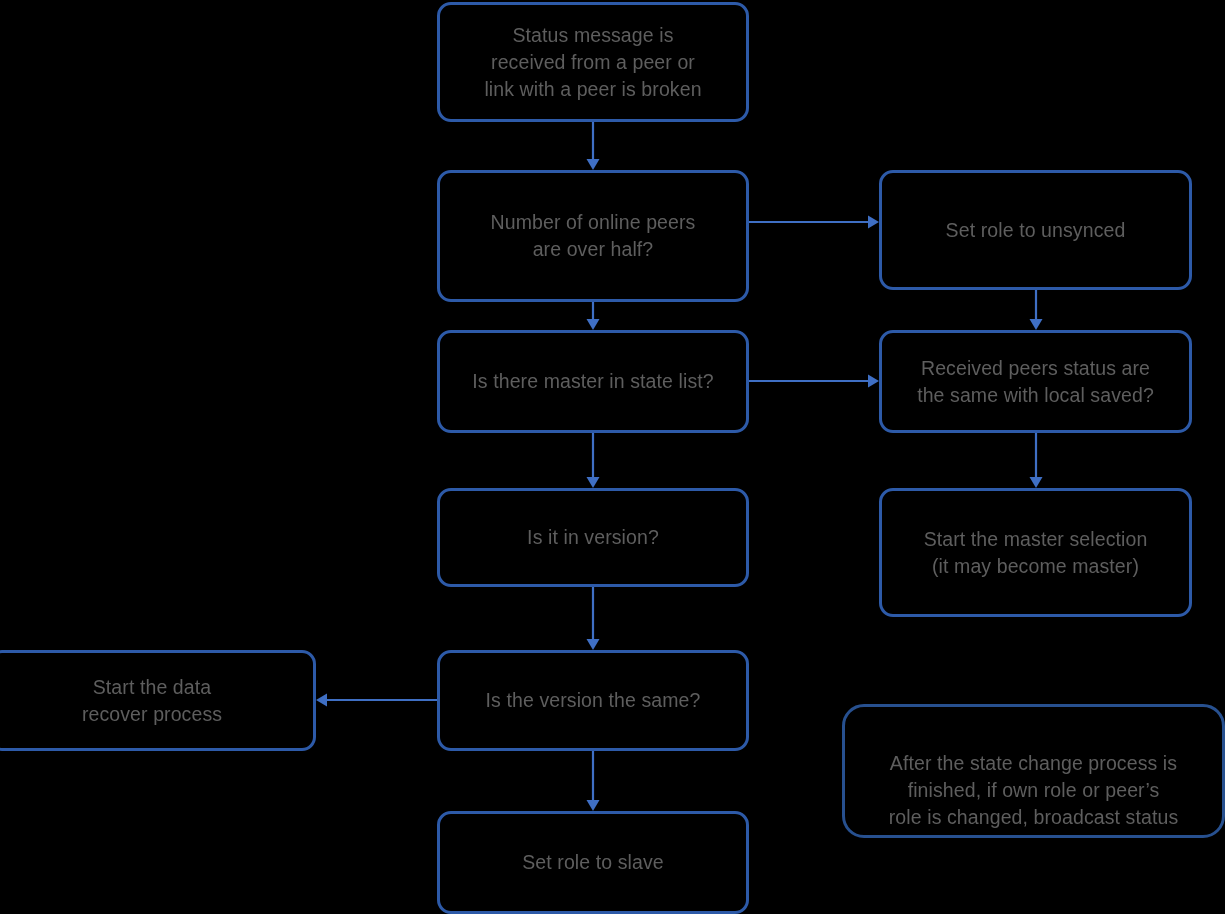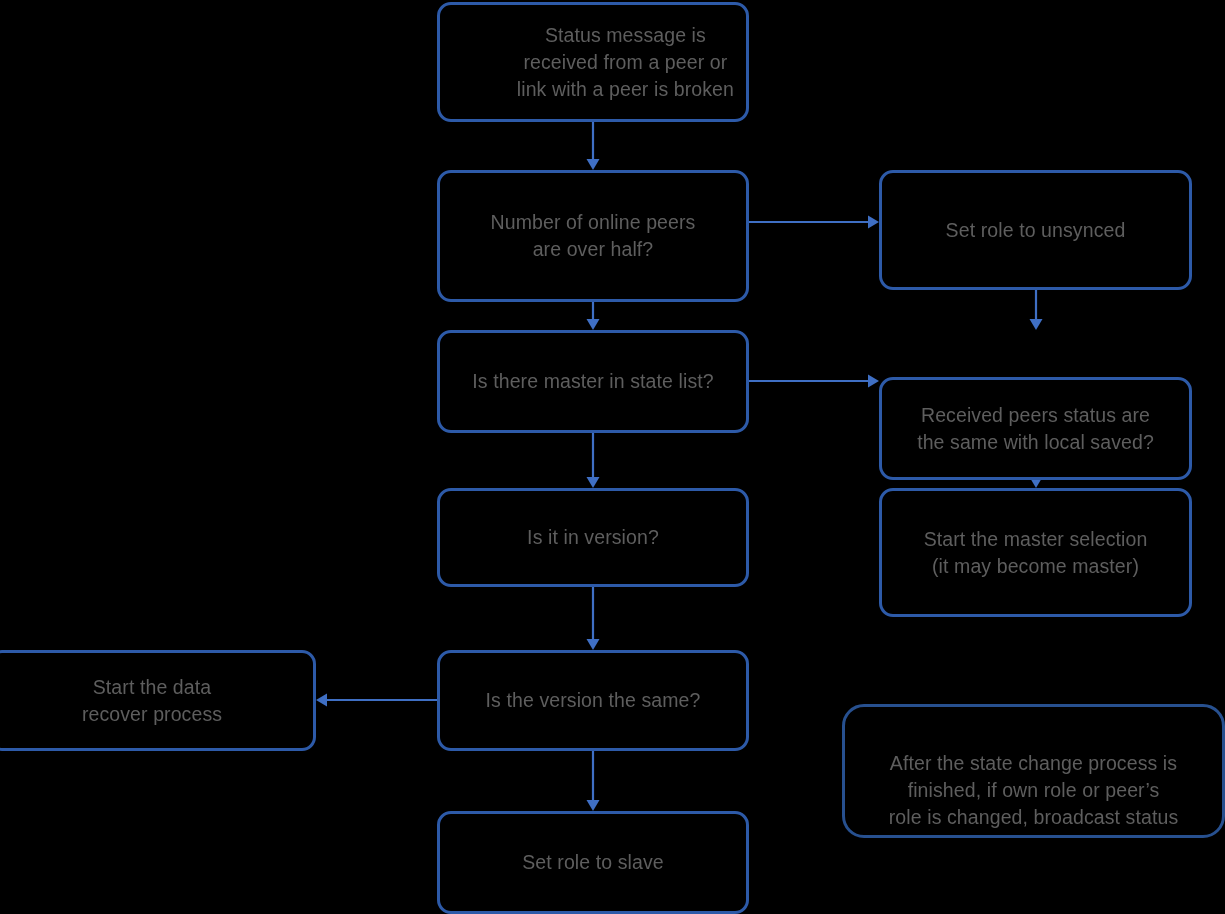--- a/index.html
+++ b/index.html
@@ -104,36 +104,36 @@
       <g>
         <line x1="437" y1="700" x2="327" y2="700"></line>
         <polygon class="head" points="327,693.5 327,706.5 316,700"></polygon>
       </g>
       <g>
         <line x1="593" y1="751" x2="593" y2="800"></line>
         <polygon class="head" points="586.5,800 599.5,800 593,811"></polygon>
       </g>
     </svg>
   <div id="nodes">
-      <div class="node" style="left: 437px; top: 2px; width: 312px; height: 120px; justify-content: flex-end;">
+      <div class="node" style="left: 437px; top: 2px; width: 312px; height: 120px;">
         <span class="label">Status message is
 received from a peer or
 link with a peer is broken</span>
       </div>
       <div class="node" style="left: 437px; top: 170px; width: 312px; height: 132px;">
         <span class="label">Number of online peers
 are over half?</span>
       </div>
       <div class="node" style="left: 879px; top: 170px; width: 313px; height: 120px;">
         <span class="label">Set role to unsynced</span>
       </div>
       <div class="node" style="left: 437px; top: 330px; width: 312px; height: 103px;">
         <span class="label">Is there master in state list?</span>
       </div>
-      <div class="node" style="left: 879px; top: 330px; width: 313px; height: 103px; margin-top: 47px;">
+      <div class="node" style="left: 879px; top: 330px; width: 313px; height: 103px;">
         <span class="label">Received peers status are
 the same with local saved?</span>
       </div>
       <div class="node" style="left: 437px; top: 488px; width: 312px; height: 99px;">
         <span class="label">Is it in version?</span>
       </div>
       <div class="node" style="left: 879px; top: 488px; width: 313px; height: 129px;">
         <span class="label">Start the master selection
 (it may become master)</span>
       </div>

